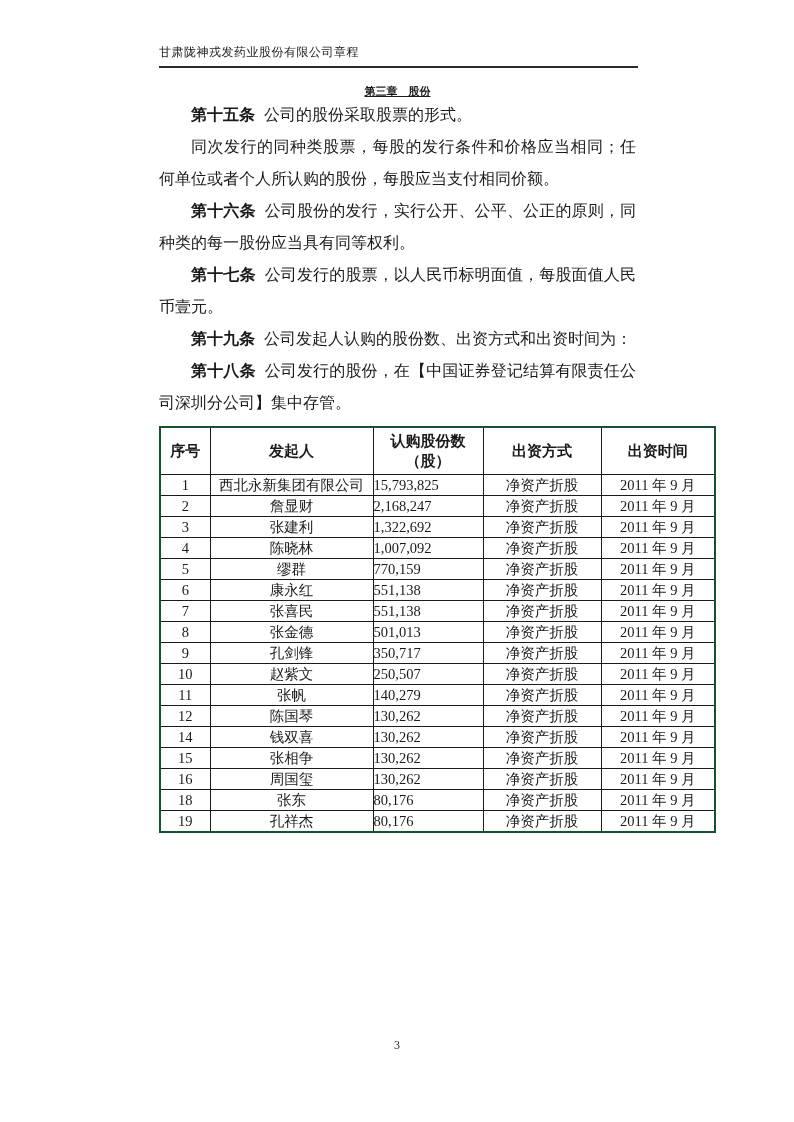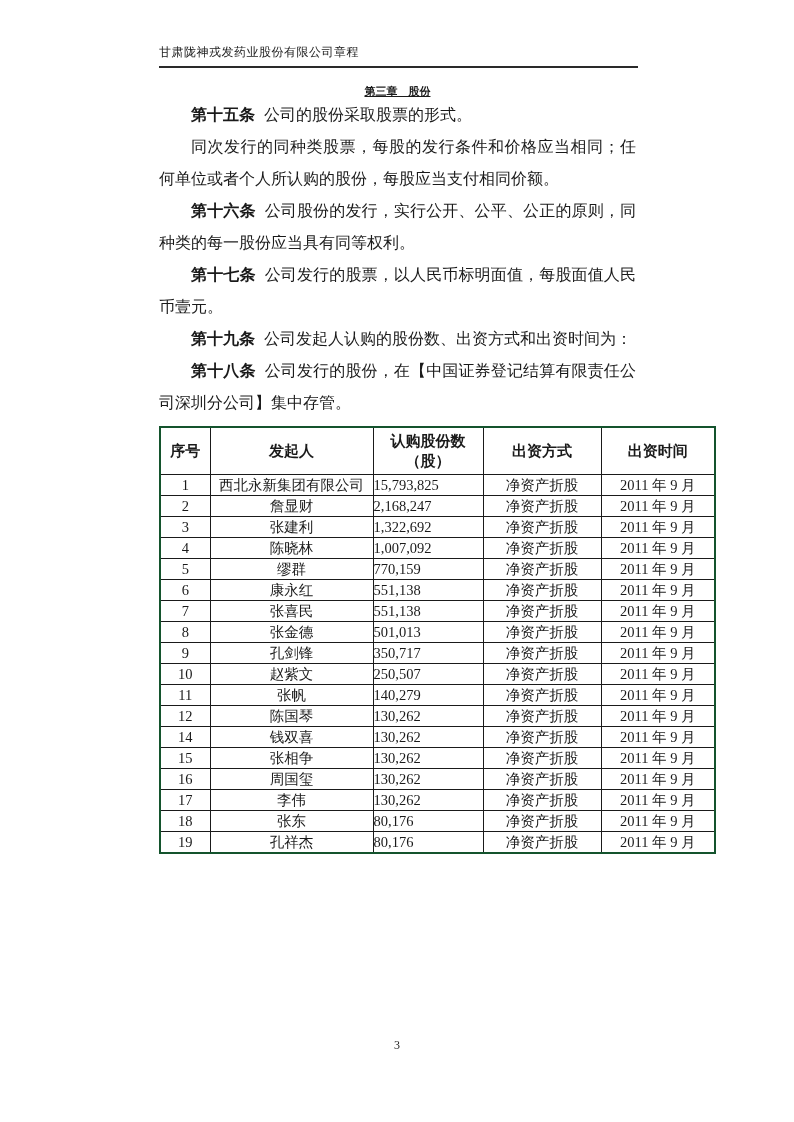--- a/index.html
+++ b/index.html
@@ -241,27 +241,20 @@
             <td class="c4">2011 年 9 月</td>
           </tr>
           <tr>
             <td class="c0">16</td>
             <td class="c1">周国玺</td>
             <td class="c2">130,262</td>
             <td class="c3">净资产折股</td>
             <td class="c4">2011 年 9 月</td>
           </tr>
           <tr>
-            <td class="c0">17</td>
-            <td class="c1">李伟</td>
-            <td class="c2">130,262</td>
-            <td class="c3">净资产折股</td>
-            <td class="c4">2011 年 9 月</td>
-          </tr>
-          <tr>
             <td class="c0">18</td>
             <td class="c1">张东</td>
             <td class="c2">80,176</td>
             <td class="c3">净资产折股</td>
             <td class="c4">2011 年 9 月</td>
           </tr>
           <tr>
             <td class="c0">19</td>
             <td class="c1">孔祥杰</td>
             <td class="c2">80,176</td>

